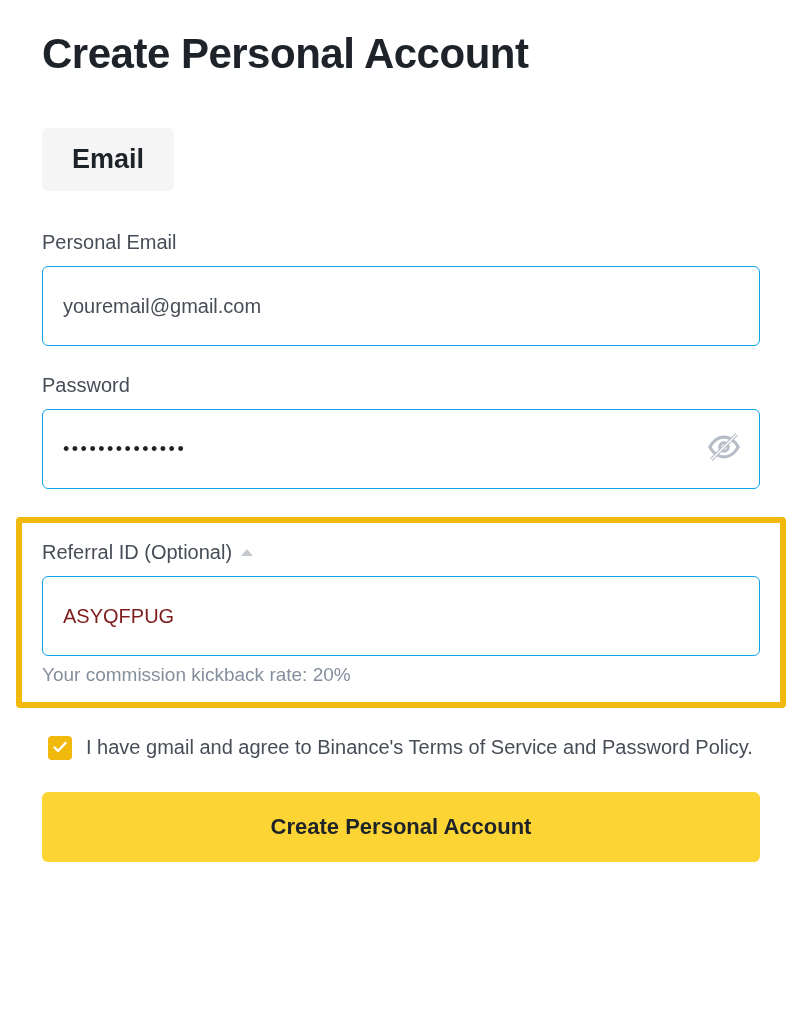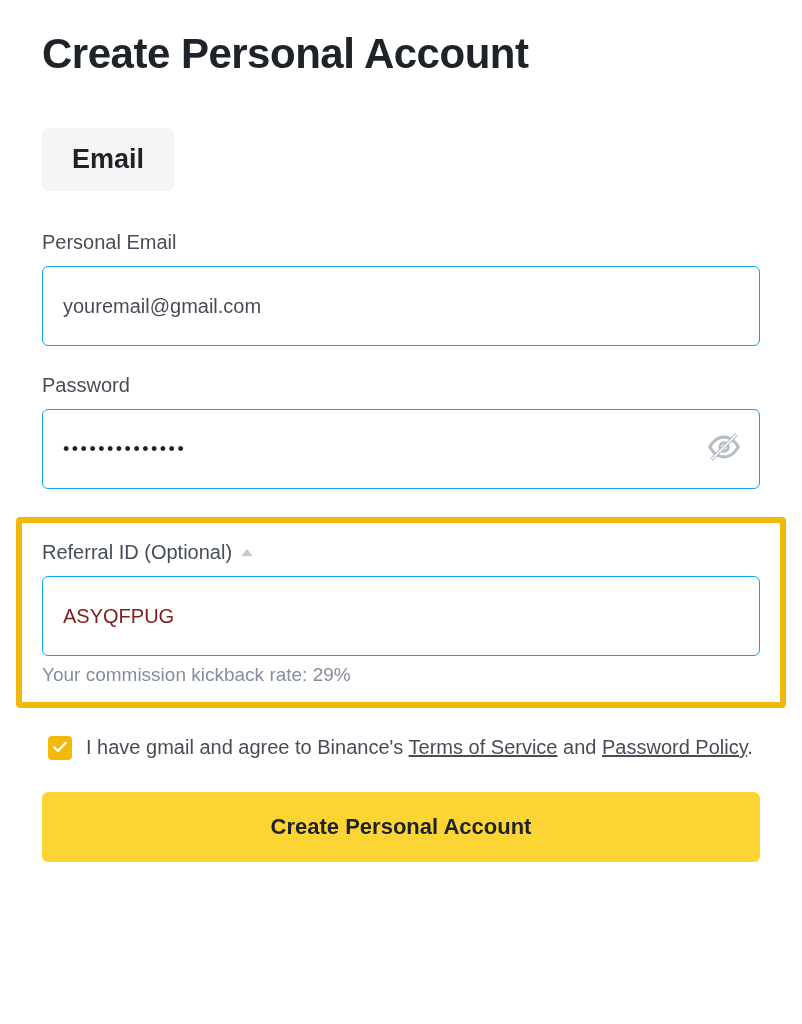--- a/index.html
+++ b/index.html
@@ -115,21 +115,20 @@
     border-radius: 4px;
     display: flex;
     align-items: center;
     justify-content: center;
     margin-top: 4px;
     cursor: pointer;
   }
   .checkbox svg { width: 16px; height: 16px; }
   .link {
     color: #474d57;
-    text-decoration: underline;
     cursor: pointer;
   }
   .submit-btn {
     width: 100%;
     height: 70px;
     background: #fcd535;
     border: none;
     border-radius: 6px;
     font-size: 22px;
     font-weight: 600;
@@ -179,21 +178,21 @@
       <span class="collapse-icon">
         <svg viewBox="0 0 12 8">
             <path d="M1 7 L6 1 L11 7 Z" fill="#c4c9d0"></path>
           </svg>
       </span>
     </div>
     <div class="input-wrap">
       <input class="input ref" type="text" value="ASYQFPUG" style="">
     </div>
   </div>
-  <div class="kickback-text">Your commission kickback rate: 29%</div>
+  <div class="kickback-text">Your commission kickback rate: 20%</div>
 </div>
 
 <div class="agree-row">
   <div class="checkbox">
     <span>
       <svg viewBox="0 0 16 16">
           <path d="M2.5 8.5 L6 12 L13.5 4" stroke="#ffffff" stroke-width="2.4" fill="none" stroke-linecap="round" stroke-linejoin="round"></path>
         </svg>
     </span>
   </div>

